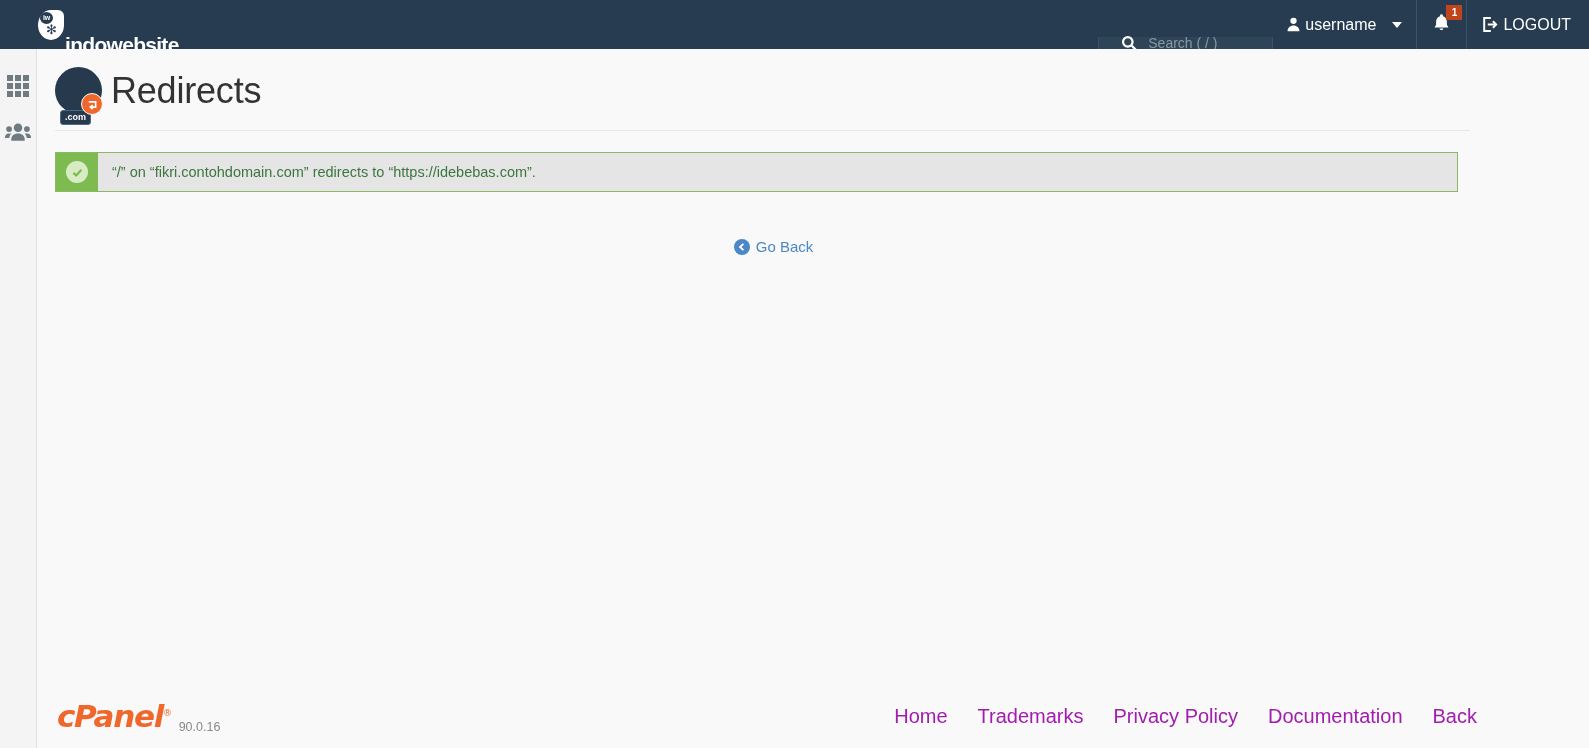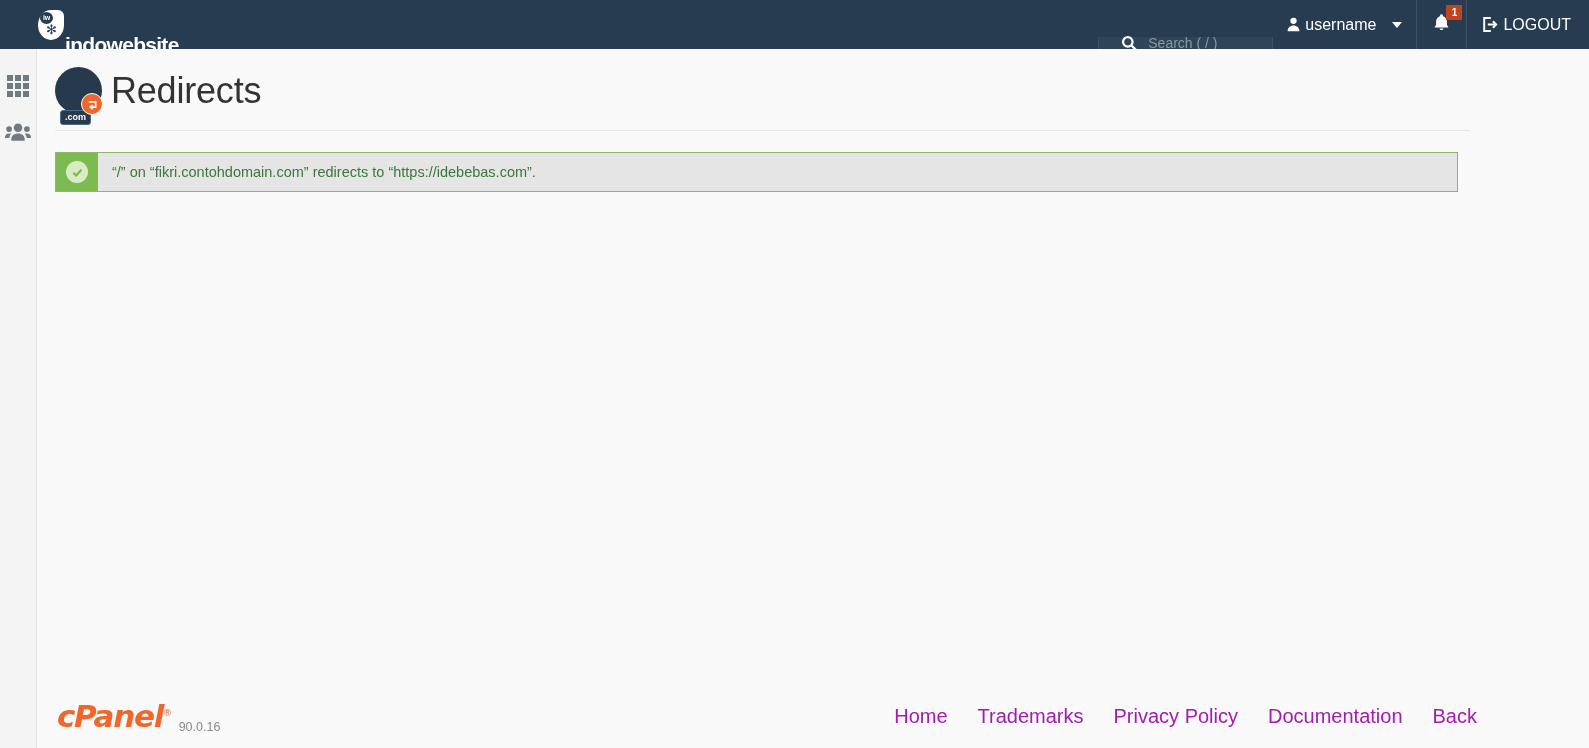--- a/index.html
+++ b/index.html
@@ -411,20 +411,30 @@
     <div class="alert-iconcol">
       <div class="alert-check">
         <svg width="13" height="13" viewBox="0 0 14 14" fill="none" stroke="#7dbb51" stroke-width="2.4">
           <polyline points="2.6,7.4 5.6,10.2 11.2,4"></polyline>
         </svg>
       </div>
     </div>
     <div class="alert-body">“/” on “fikri.contohdomain.com” redirects to “https://idebebas.com”.</div>
   </div>
 
+  <div class="goback-row">
+    <a class="goback-link">
+      <span class="goback-arrow">
+        <svg width="10" height="10" viewBox="0 0 10 10" fill="none" stroke="#ffffff" stroke-width="1.8">
+          <polyline points="6.4,1.8 3,5 6.4,8.2"></polyline>
+        </svg>
+      </span>
+      <span>Go Back</span>
+    </a>
+  </div>
 </div>
 
 <div class="footer">
   <div class="footer-left">
     <span class="cpanel-logo"><span>cPanel</span><sup>®</sup></span>
     <span class="cpanel-ver">90.0.16</span>
   </div>
   <div class="footer-right">
     <a>Home</a>
     <a>Trademarks</a>

